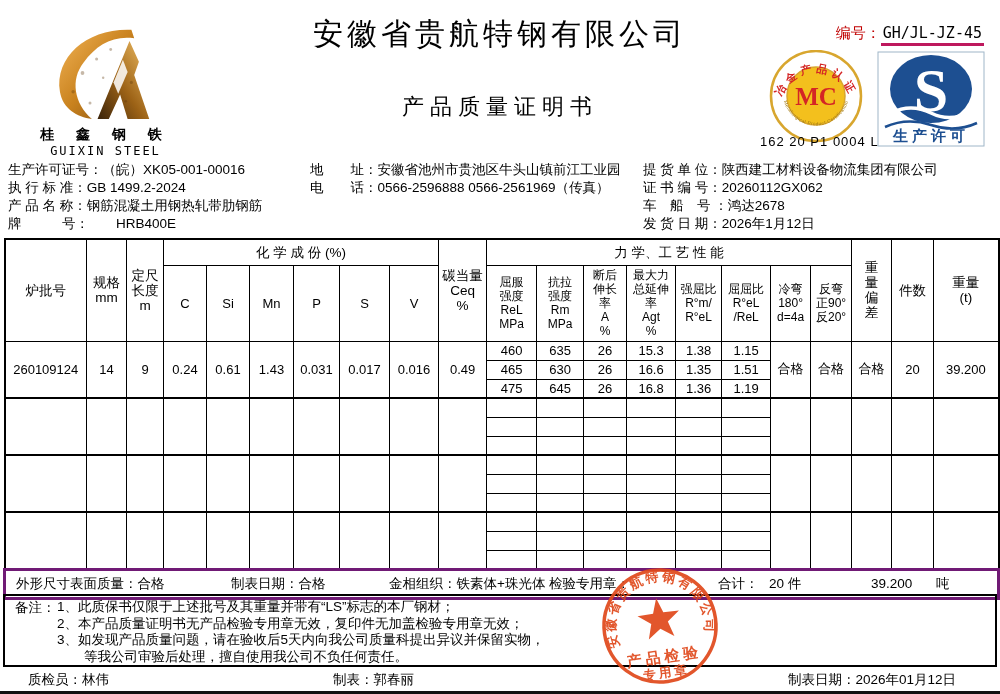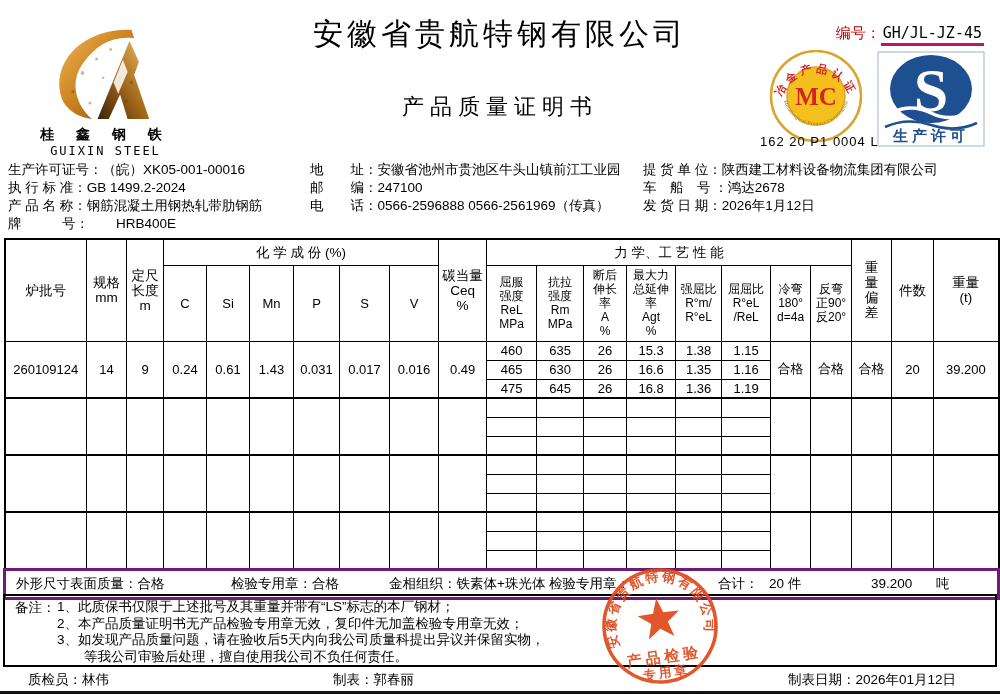--- a/index.html
+++ b/index.html
@@ -129,25 +129,25 @@
 
   <div class="info">
     <div class="info-col c1">
       <div class="info-row"><span>生产许可证号：</span><span>（皖）XK05-001-00016</span></div>
       <div class="info-row"><span>执 行 标 准：</span><span>GB 1499.2-2024</span></div>
       <div class="info-row"><span>产 品 名 称：</span><span>钢筋混凝土用钢热轧带肋钢筋</span></div>
       <div class="info-row"><span>牌　　　号：</span><span>　　HRB400E</span></div>
     </div>
     <div class="info-col c2">
       <div class="info-row"><span>地　　址：</span><span>安徽省池州市贵池区牛头山镇前江工业园</span></div>
-      <div class="info-row"><span>邮　　编：</span><span>247100</span></div>
       <div class="info-row"><span>电　　话：</span><span>0566-2596888  0566-2561969（传真）</span></div>
     </div>
     <div class="info-col c3">
       <div class="info-row"><span>提 货 单 位：</span><span>陕西建工材料设备物流集团有限公司</span></div>
+      <div class="info-row"><span>证 书 编 号：</span><span>20260112GX062</span></div>
       <div class="info-row"><span>车　船　号 ：</span><span>鸿达2678</span></div>
       <div class="info-row"><span>发 货 日 期：</span><span>2026年1月12日</span></div>
     </div>
   </div>
 
   <table class="cert">
     <colgroup>
       <col style="width:82px">
         <col style="width:40px">
         <col style="width:37px">
@@ -252,21 +252,21 @@
       <td rowspan="3">合格</td>
       <td rowspan="3">20</td>
       <td rowspan="3">39.200</td>
     </tr>
     <tr class="sub">
       <td>465</td>
       <td>630</td>
       <td>26</td>
       <td>16.6</td>
       <td>1.35</td>
-      <td>1.16</td>
+      <td>1.51</td>
     </tr>
     <tr class="sub">
       <td>475</td>
       <td>645</td>
       <td>26</td>
       <td>16.8</td>
       <td>1.36</td>
       <td>1.19</td>
     </tr>
 
@@ -387,21 +387,21 @@
           <td></td>
           <td></td>
           <td></td>
           <td></td>
         </tr>
 
     <tr class="sumrow">
       <td colspan="21">
         <div class="sumwrap">
           <span class="s1">外形尺寸表面质量：合格</span>
-          <span class="s2">检验专用章：合格</span>
+          <span class="s2">制表日期：合格</span>
           <span class="s3">金相组织：铁素体+珠光体</span>
           <span class="s4">检验专用章：</span>
           <span class="s5">合计：</span>
           <span class="s6">20  件</span>
           <span class="s7">39.200</span>
           <span class="s8">吨</span>
         </div>
       </td>
     </tr>
     </tbody>

